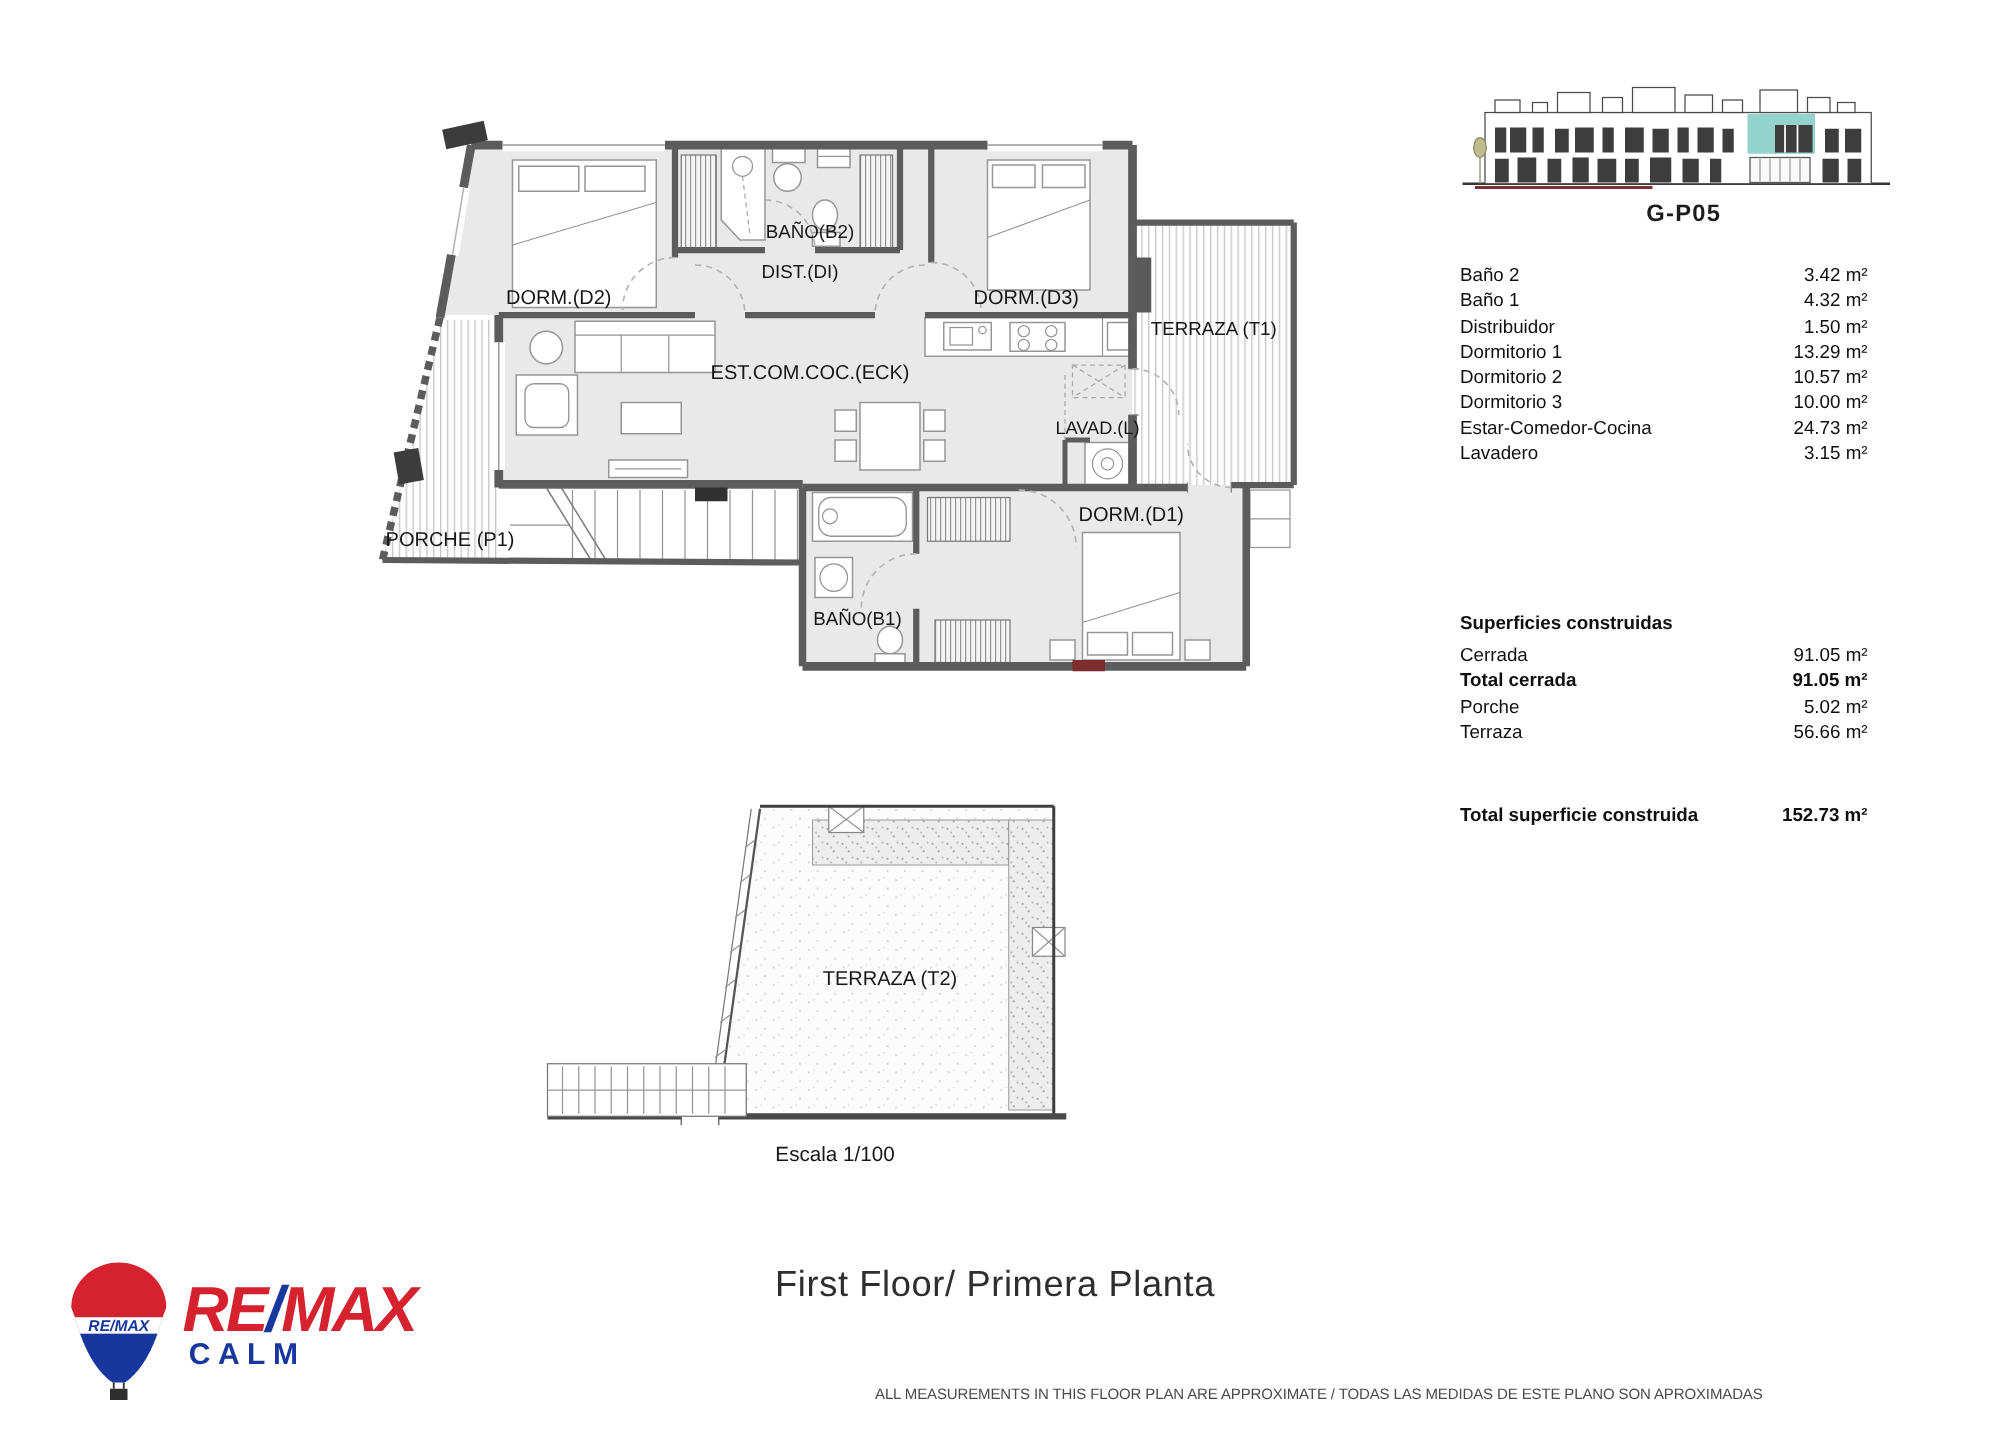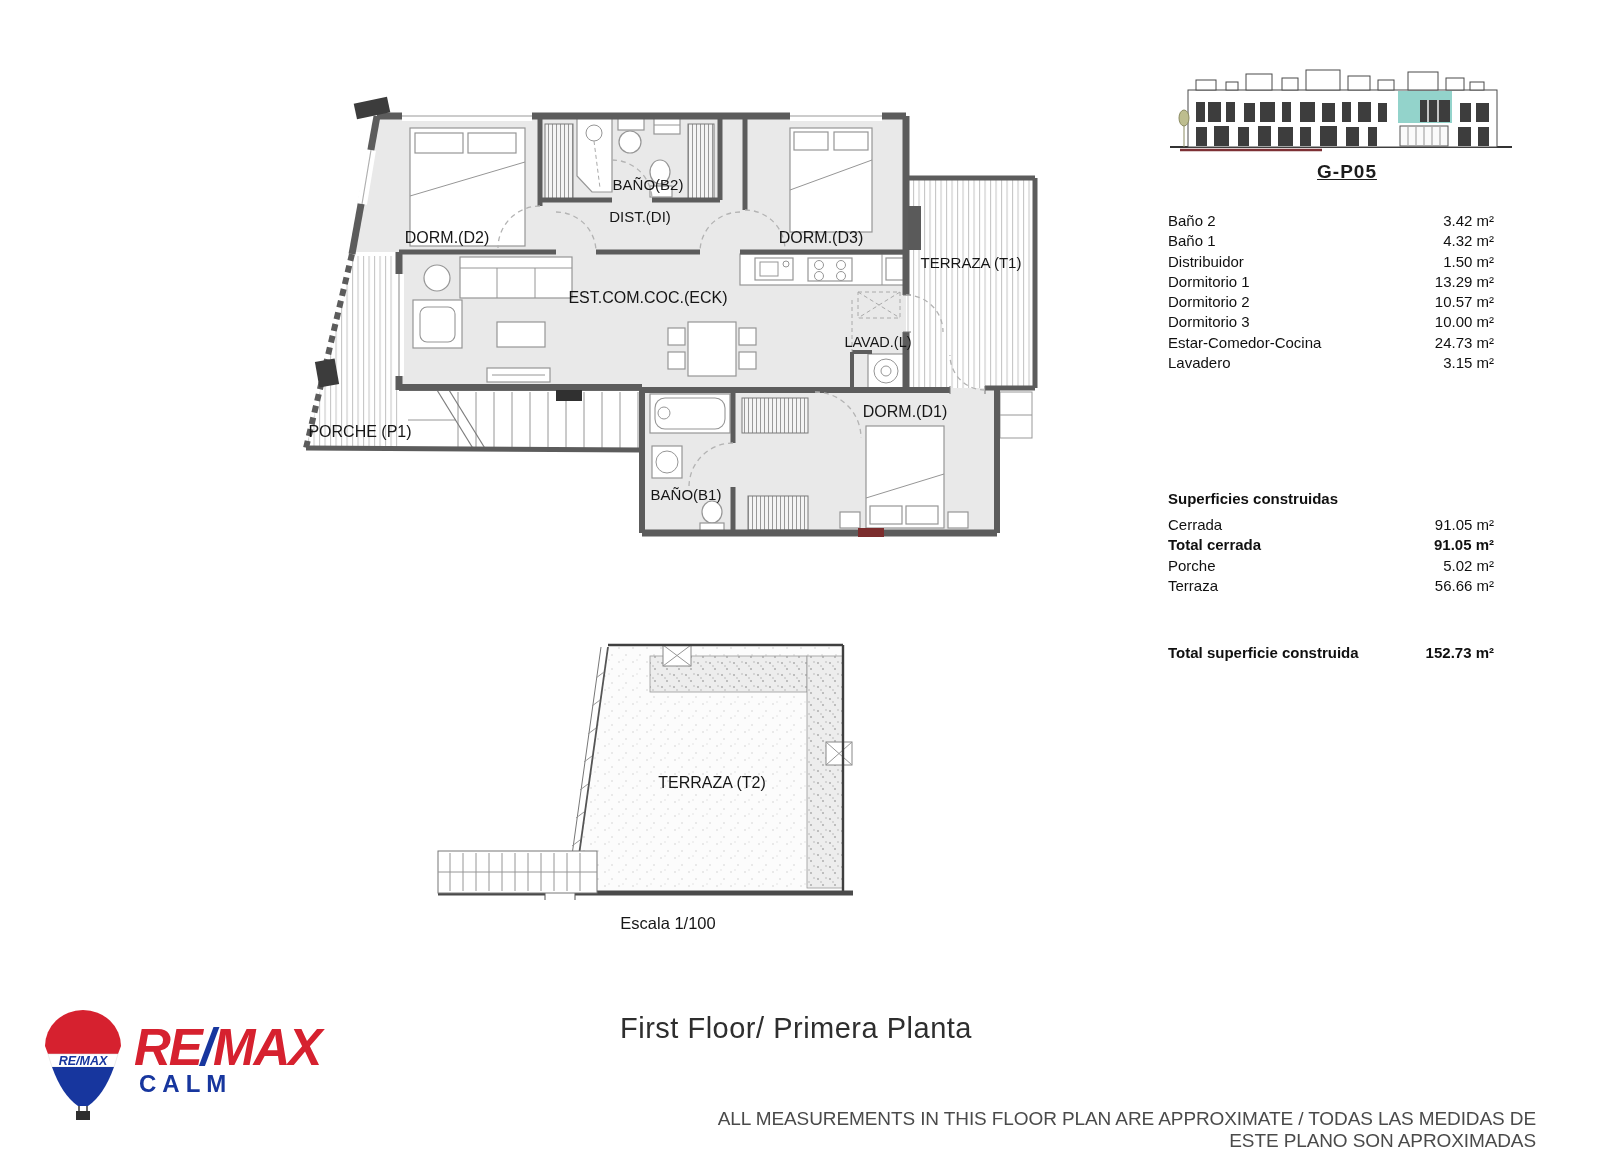--- a/index.html
+++ b/index.html
@@ -23,29 +23,29 @@
   
   .areas{position:absolute;left:1168px;width:326px;font-size:15px;color:#101010;}
   .areas .tbl-title{font-weight:bold;line-height:20px;margin-bottom:6px;}
   .areas sup{font-size:9px;font-weight:bold;}
   .arow{display:flex;justify-content:space-between;line-height:20.3px;gap:42px;}
   .arow.bold{font-weight:bold;}
   .total-row{display:flex;justify-content:space-between;font-weight:bold;margin-top:47px;line-height:20px;}
   #utiles{top:211px;} #construidas{top:489px;}
 
   .unit-code{position:absolute;left:1287px;top:161px;width:120px;text-align:center;
-             font-weight:bold;font-size:19px;letter-spacing:1px;color:#1c1c1c;text-decoration:underline;}
+             font-weight:bold;font-size:19px;letter-spacing:1px;color:#1c1c1c;}
 
   .floor-title{position:absolute;left:576px;top:1012px;width:440px;text-align:center;
                font-size:29px;font-weight:300;color:#2e2e2e;letter-spacing:0.5px;}
-  .disclaimer{position:absolute;left:700px;right:64px;top:1108px;text-align:right;
-              font-size:19px;color:#4a4a4a;letter-spacing:-0.1px;}
+  .disclaimer{position:absolute;left:700px;right:64px;top:1108px;
+              font-size:12px;color:#4a4a4a;letter-spacing:-0.1px;}
 
   
-  .logo{position:absolute;left:40px;top:1004px;width:360px;height:130px;text-align:center;}
+  .logo{position:absolute;left:52px;top:1004px;width:360px;height:130px;text-align:center;}
   .balloon{position:absolute;left:0;top:2px;}
   .wordmark{position:absolute;left:94px;top:14px;font-size:51px;font-weight:bold;
             font-style:italic;letter-spacing:-2px;white-space:nowrap;}
   .wm-red{color:#d6212f;} .wm-blue{color:#17369e;}
   .wm-sub{position:absolute;left:99px;top:66px;font-size:24px;font-weight:bold;
           letter-spacing:6px;color:#17369e;}
 </style>
 </head>
 <body>
 

